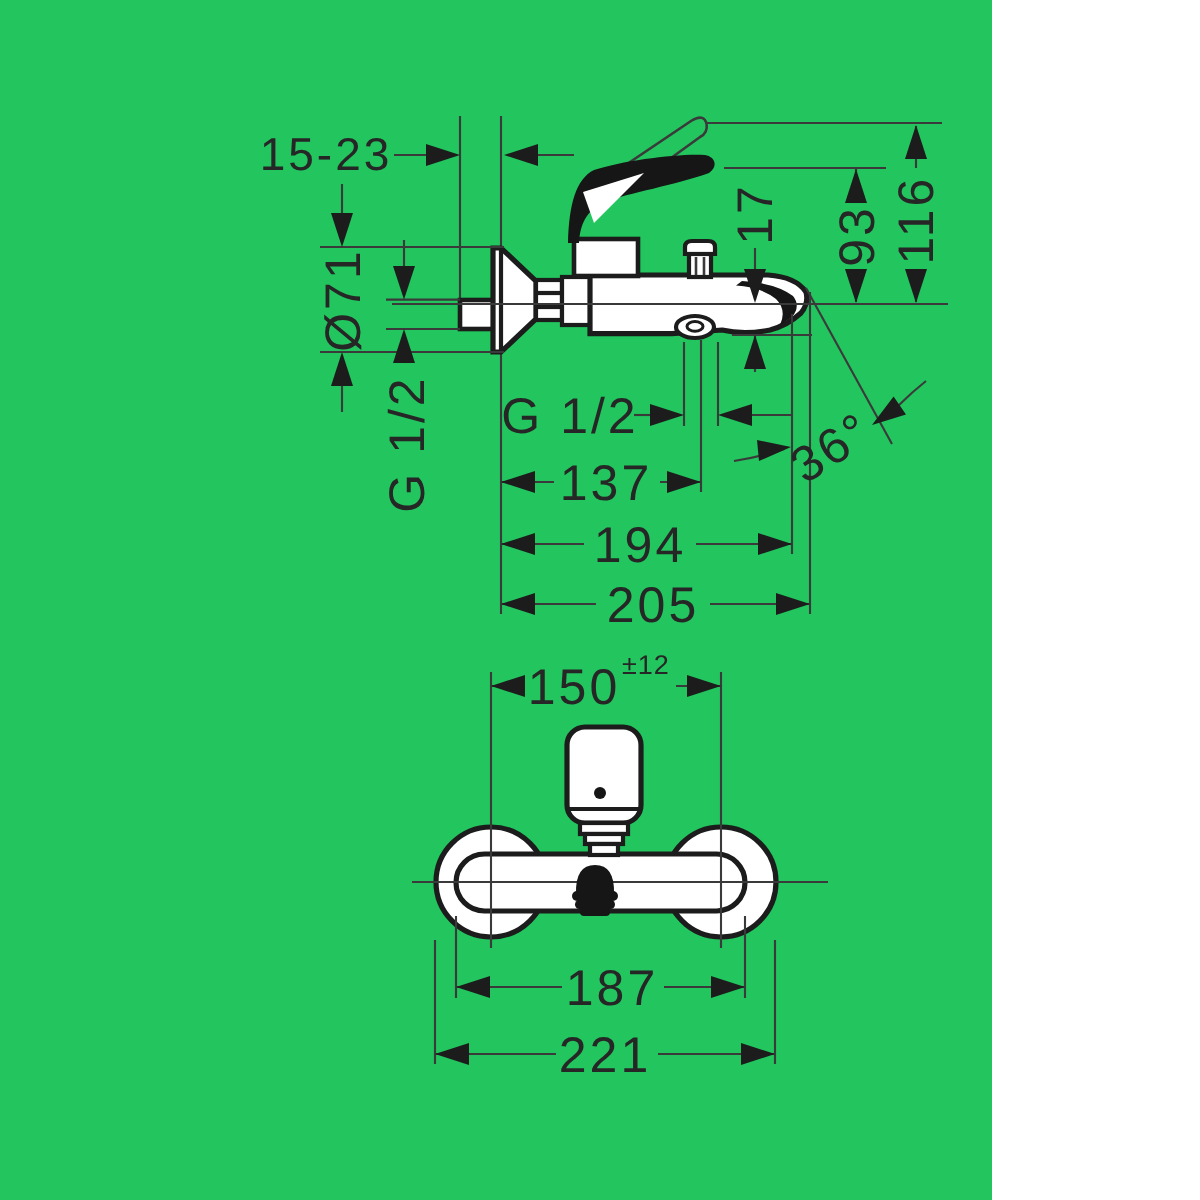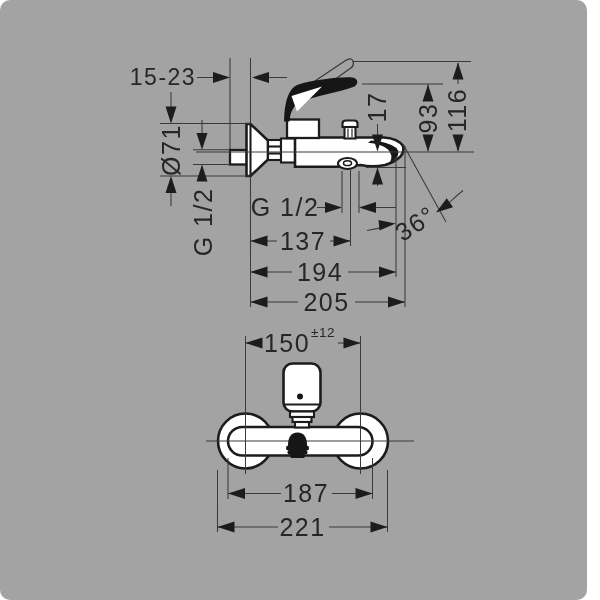--- a/index.html
+++ b/index.html
@@ -1,16 +1,16 @@
 <!DOCTYPE html>
 <html><head>
 <meta charset="utf-8">
 <style>
   html,body{margin:0;padding:0;background:#ffffff;}
-  .stage{width:587px;height:600px;background:#a3a3a3;position:relative;overflow:hidden;border-radius:10px;}
+  .stage{width:496px;height:600px;background:#22c55e;position:relative;overflow:hidden;}
   svg{display:block;}
   .dim-text{font-family:"Liberation Sans", sans-serif;font-size:25px;letter-spacing:1.5px;fill:#262626;}
   .dim-text.small{font-size:23px;}
   .dim-text.sup{font-size:13.5px;letter-spacing:0.5px;}
   .thin{stroke:#3a3a3a;stroke-width:1.05;fill:none;}
   .thin2{stroke:#3a3a3a;stroke-width:1.3;fill:none;}
   .thick{stroke:#1c1c1c;stroke-width:2.6;fill:#ffffff;}
   .thick24{stroke:#1c1c1c;stroke-width:2.3;fill:#ffffff;}
   .thick22{stroke:#1c1c1c;stroke-width:2.1;fill:#ffffff;}
   .blackfill{fill:#161616;stroke:none;}

